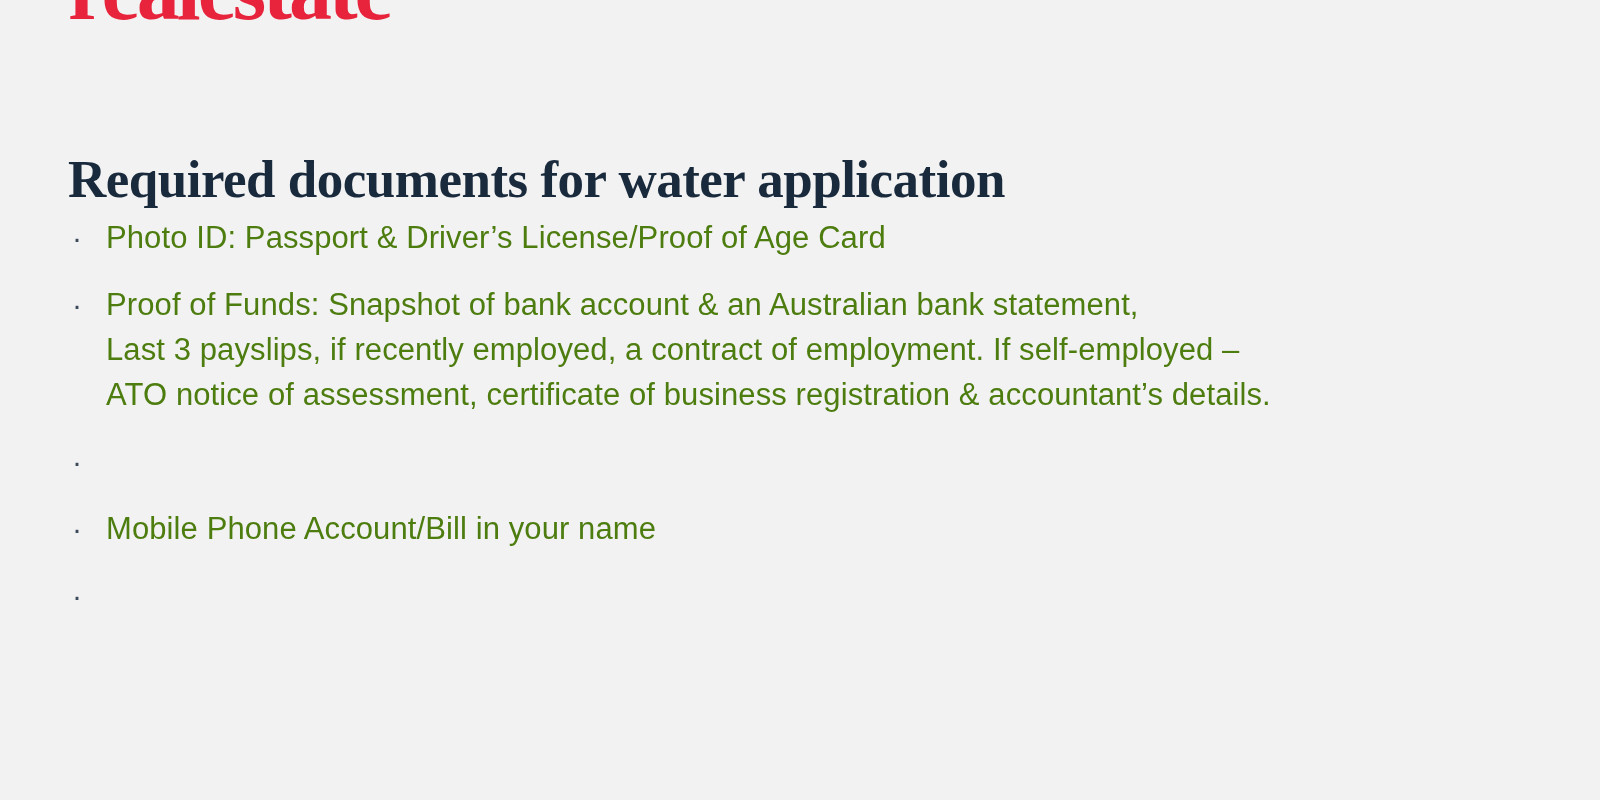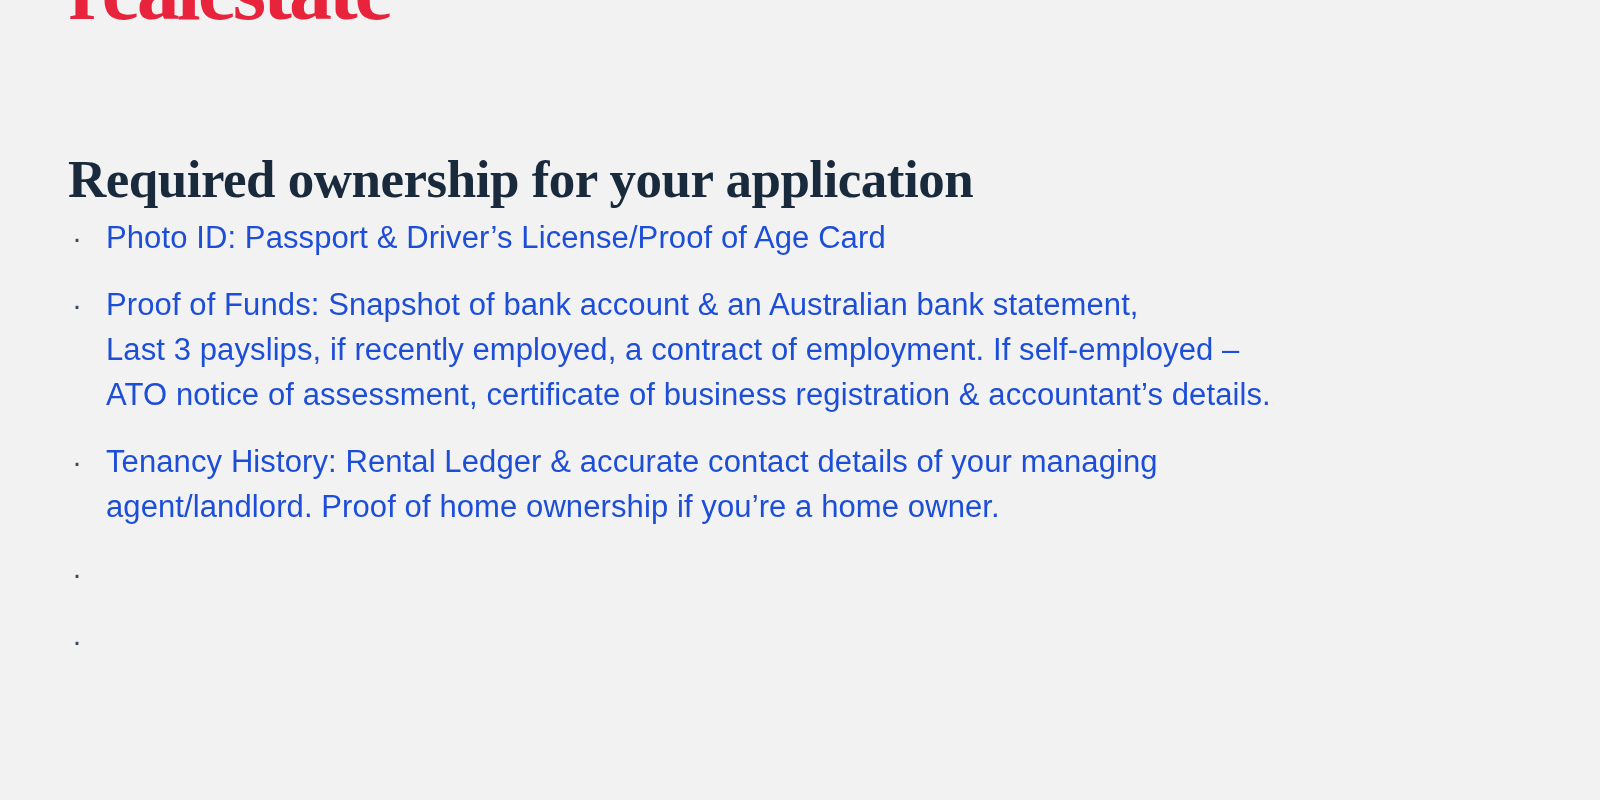--- a/index.html
+++ b/index.html
@@ -74,60 +74,59 @@
     flex: 0 0 38px;
     color: #3c4a5a;
     font-size: 30px;
     line-height: 45px;
     text-align: left;
     padding-left: 4px;
     box-sizing: border-box;
   }
 
   .bullet-text {
-    color: #1d4ed8;
+    color: #4d7c0f;
     font-size: 31px;
     line-height: 45px;
     white-space: pre-line;
     letter-spacing: 0.1px;
   }
 </style>
 </head>
 <body>
 
 <div class="page">
 
   <div class="logo-crop">
     <div class="logo-wordmark">realestate</div>
   </div>
 
-  <h1 class="heading">Required ownership for your application</h1>
+  <h1 class="heading">Required documents for water application</h1>
 
   <ul class="bullet-list">
 
     <li class="bullet-item">
       <span class="bullet-marker">·</span>
       <span class="bullet-text">Photo ID: Passport &amp; Driver’s License/Proof of Age Card</span>
     </li>
 
     <li class="bullet-item">
       <span class="bullet-marker">·</span>
       <span class="bullet-text">Proof of Funds: Snapshot of bank account &amp; an Australian bank statement,
 Last 3 payslips, if recently employed, a contract of employment.  If self-employed –
 ATO notice of assessment, certificate of business registration &amp; accountant’s details.</span>
     </li>
 
     <li class="bullet-item">
       <span class="bullet-marker">·</span>
-      <span class="bullet-text">Tenancy History: Rental Ledger &amp; accurate contact details of your managing
-agent/landlord. Proof of home ownership if you’re a home owner.</span>
     </li>
 
     <li class="bullet-item">
       <span class="bullet-marker">·</span>
+      <span class="bullet-text">Mobile Phone Account/Bill in your name</span>
     </li>
 
     <li class="bullet-item">
       <span class="bullet-marker">·</span>
     </li>
 
   </ul>
 
 </div>
 

